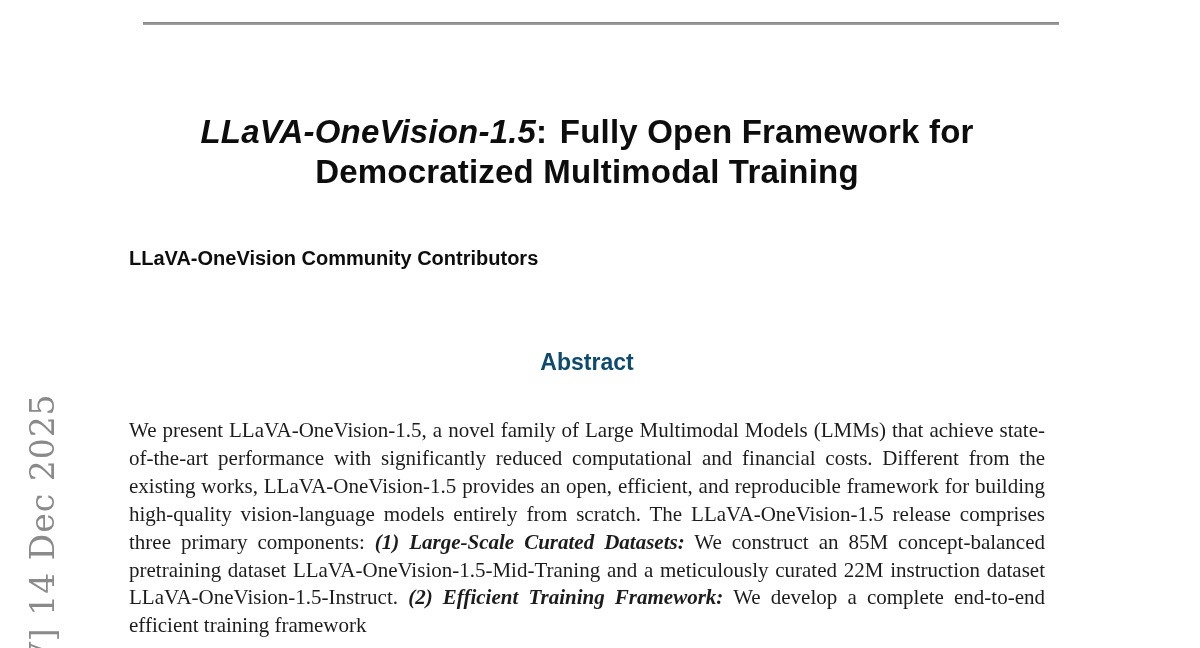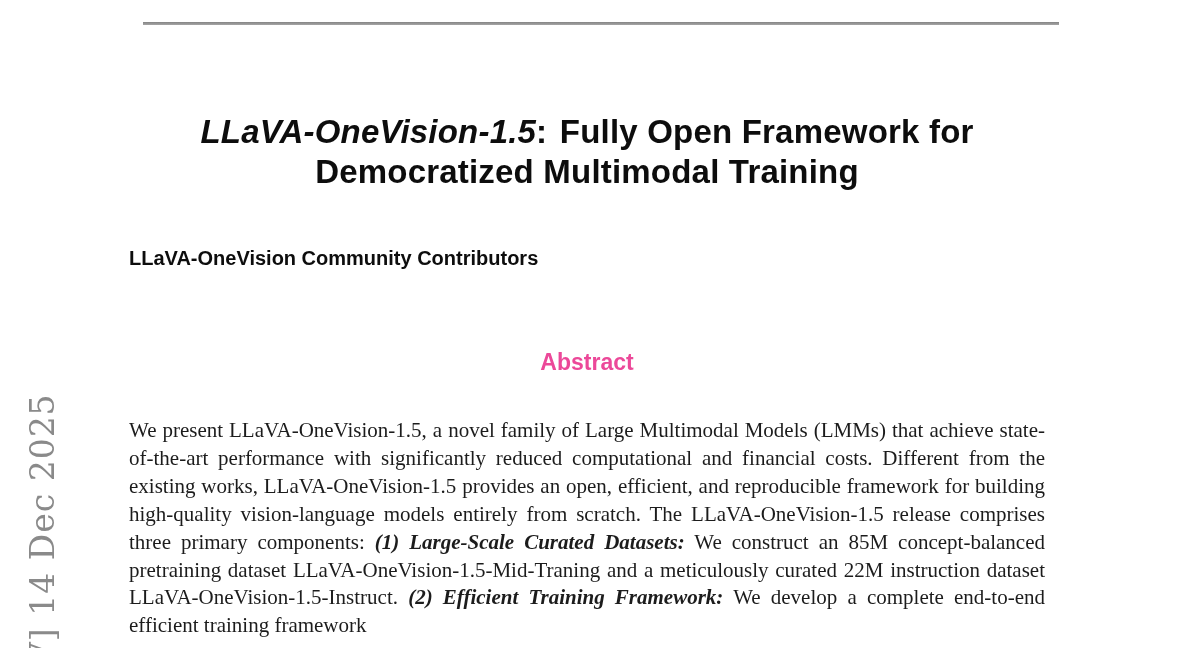--- a/index.html
+++ b/index.html
@@ -68,21 +68,21 @@
   .abstract-heading {
     margin: 0;
     position: absolute;
     top: 348px; left: 0;
     width: 916px;
     text-align: center;
     font-family: "Liberation Sans", sans-serif;
     font-weight: bold;
     font-size: 23px;
     line-height: 28px;
-    color: #ec4899;
+    color: #0c4a6e;
   }
   .abstract-body {
     margin: 0;
     position: absolute;
     top: 417px; left: 0;
     width: 916px;
     text-align: justify;
     font-family: "Liberation Serif", serif;
     font-size: 21px;
     line-height: 27.9px;

